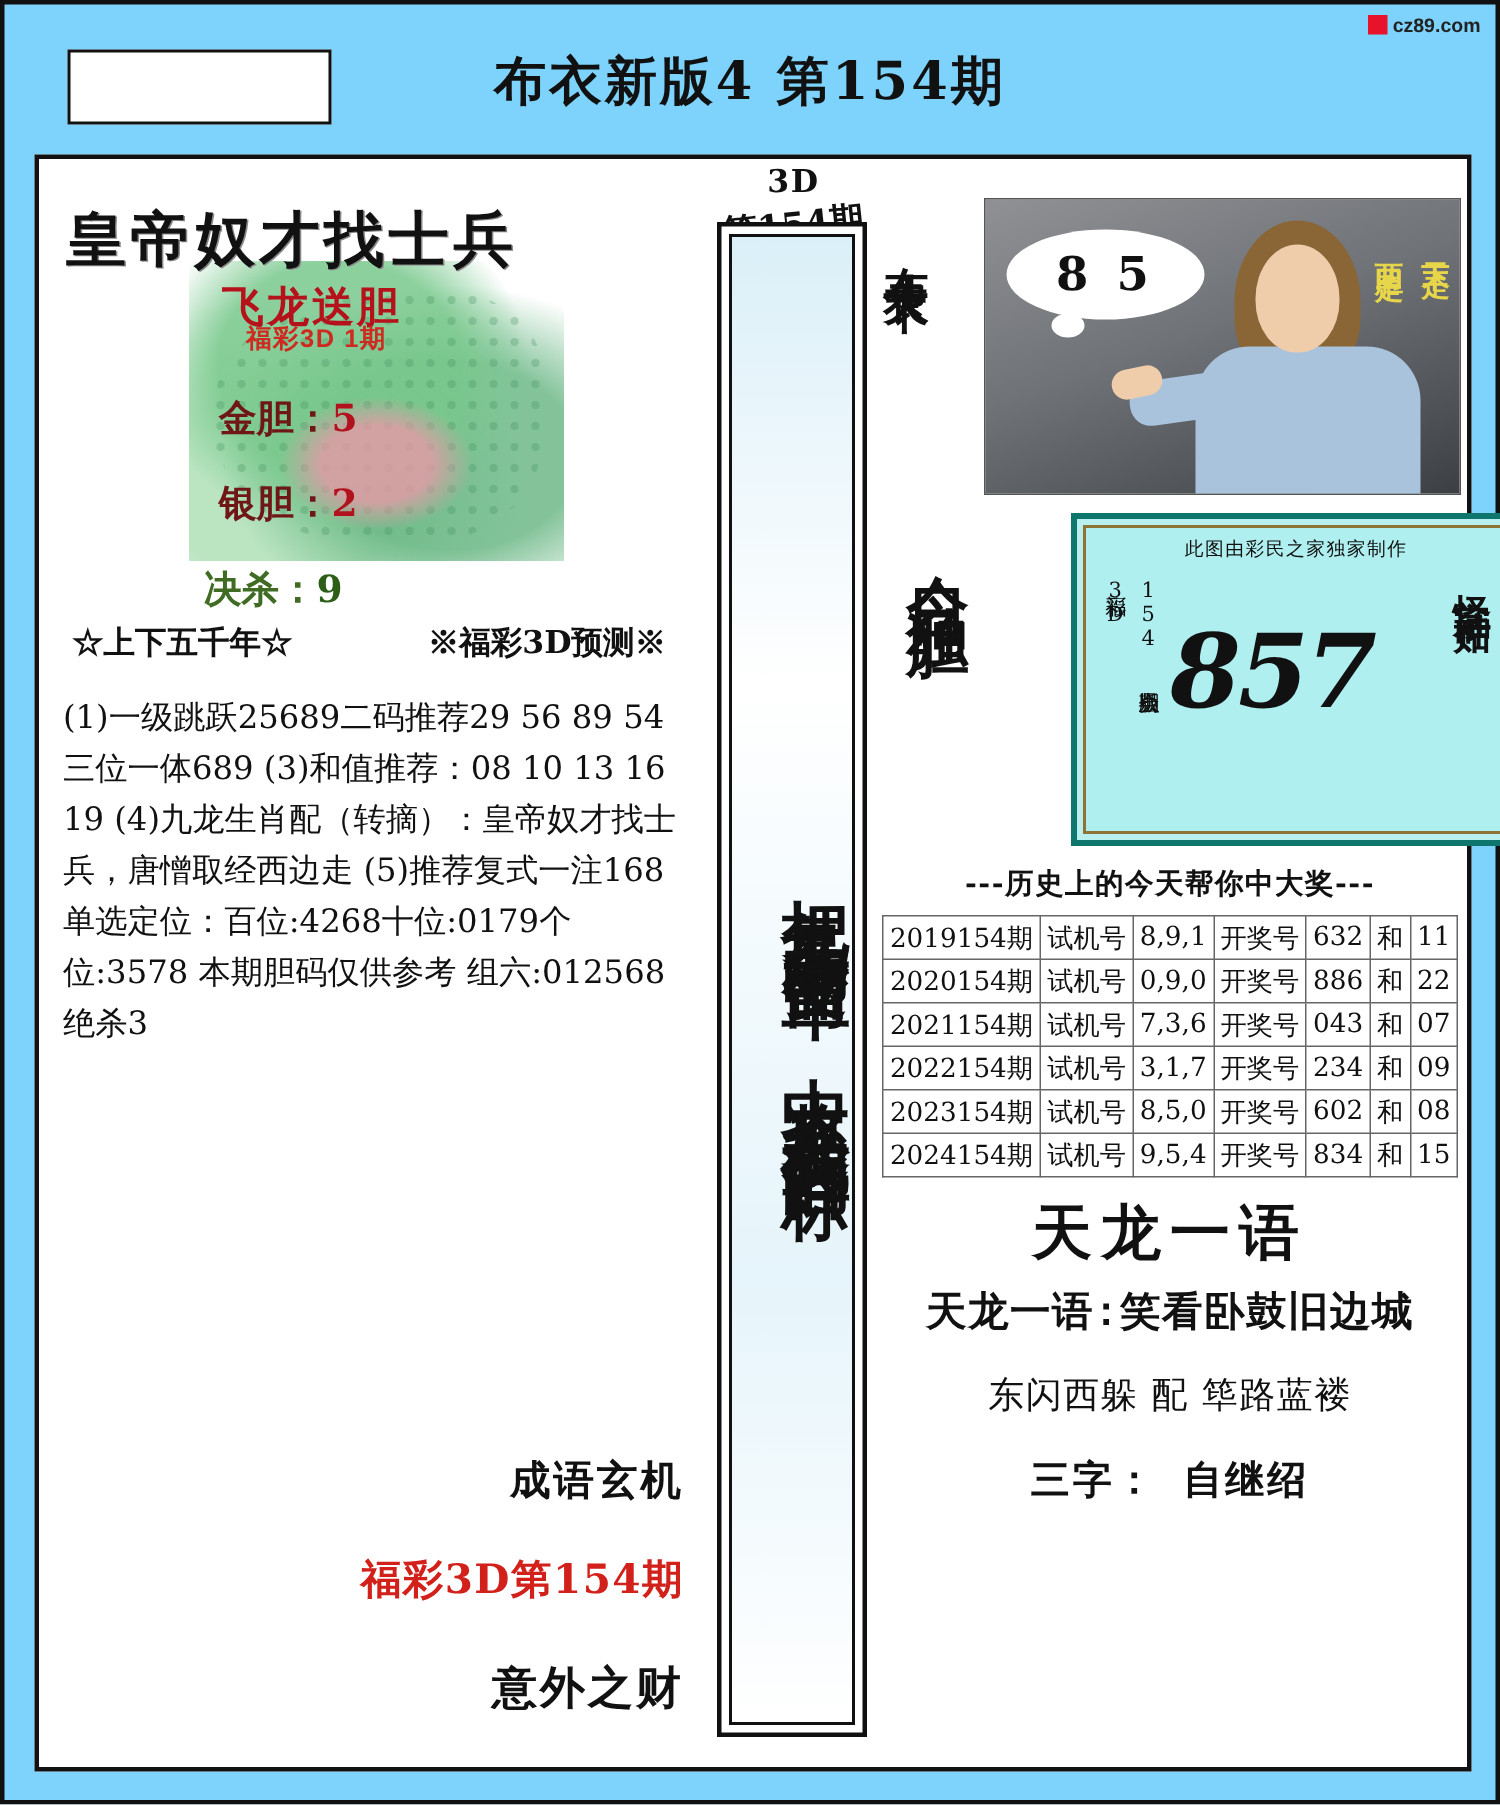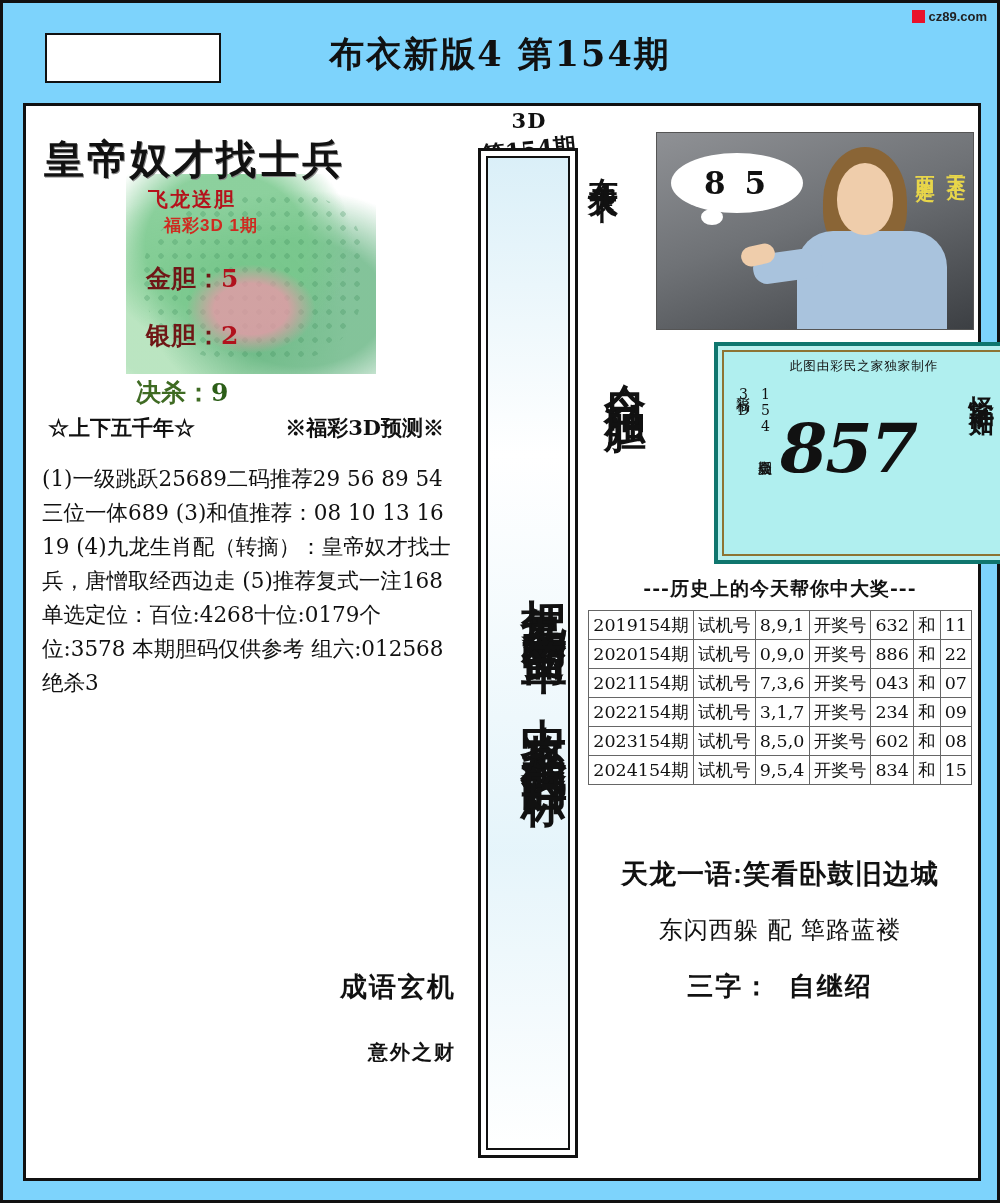--- a/index.html
+++ b/index.html
@@ -133,21 +133,21 @@
     color: #111;
     letter-spacing: 3px;
     white-space: nowrap;
     text-shadow: 1px 1px 0 #888;
   }
   .title-sub {
     position: absolute;
     left: 112px;
     top: 72px;
     font-family: Liberation Serif, serif;
-    font-size: 20px;
+    font-size: 28px;
     font-weight: bold;
     color: #b5121b;
     letter-spacing: 2px;
     white-space: nowrap;
   }
   .title-sub2 {
     position: absolute;
     left: 128px;
     top: 100px;
     font-size: 17px;
@@ -209,21 +209,21 @@
   }
   .bottom-left .bl2 {
     margin-top: 30px;
     font-size: 27px;
     font-weight: bold;
     color: #d2201b;
     letter-spacing: 1px;
   }
   .bottom-left .bl3 {
     margin-top: 34px;
-    font-size: 20px;
+    font-size: 30px;
     font-weight: bold;
     color: #111;
     letter-spacing: 2px;
   }
   
   .center-banner {
     position: absolute;
     left: 452px;
     top: 42px;
     width: 100px;
@@ -544,21 +544,21 @@
     font-weight: bold;
     color: #111;
     letter-spacing: 6px;
   }
   .tl-line1 {
     position: absolute;
     left: 0;
     top: 742px;
     width: 388px;
     text-align: center;
-    font-family: Liberation Sans, sans-serif;
+    font-family: Liberation Mono, monospace;
     font-size: 27px;
     font-weight: bold;
     color: #111;
     letter-spacing: 1px;
     white-space: nowrap;
   }
   .tl-line2 {
     position: absolute;
     left: 0;
     top: 800px;
@@ -623,20 +623,21 @@
 
       <div class="slogan-row">
         <span>☆上下五千年☆</span>
         <span>※福彩3D预测※</span>
       </div>
 
       <div class="text-block">(1)一级跳跃25689二码推荐29 56 89 54三位一体689 (3)和值推荐：08 10 13 16 19 (4)九龙生肖配（转摘）：皇帝奴才找士兵，唐憎取经西边走 (5)推荐复式一注168单选定位：百位:4268十位:0179个位:3578 本期胆码仅供参考 组六:012568绝杀3</div>
 
       <div class="bottom-left">
         <div class="bl1">成语玄机</div>
+        <div class="bl2">福彩3D第154期</div>
         <div class="bl3">意外之财</div>
       </div>
     </div>
 
     <div class="period-top">
       <div class="p3d">3D</div>
       <div class="pno">第154期</div>
     </div>
     <div class="center-banner">
       <div class="center-banner-inner">
@@ -725,19 +726,20 @@
             <td>试机号</td>
             <td>9,5,4</td>
             <td>开奖号</td>
             <td>834</td>
             <td>和</td>
             <td>15</td>
           </tr>
         </tbody>
       </table>
 
+      <div class="tl-title">天龙一语</div>
       <div class="tl-line1">天龙一语:笑看卧鼓旧边城</div>
       <div class="tl-line2">东闪西躲 配 筚路蓝褛</div>
       <div class="tl-line3">三字： 自继绍</div>
     </div>
 
   </div>
 </div>
 
 </body></html>

